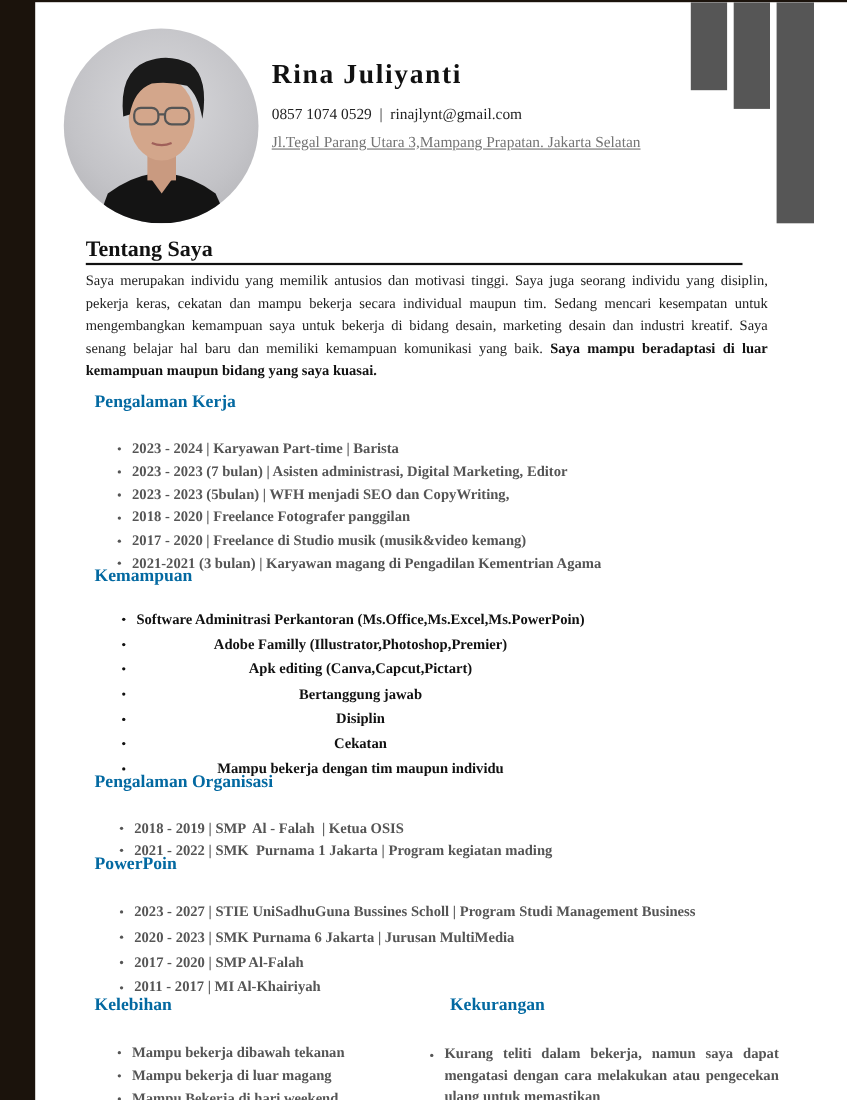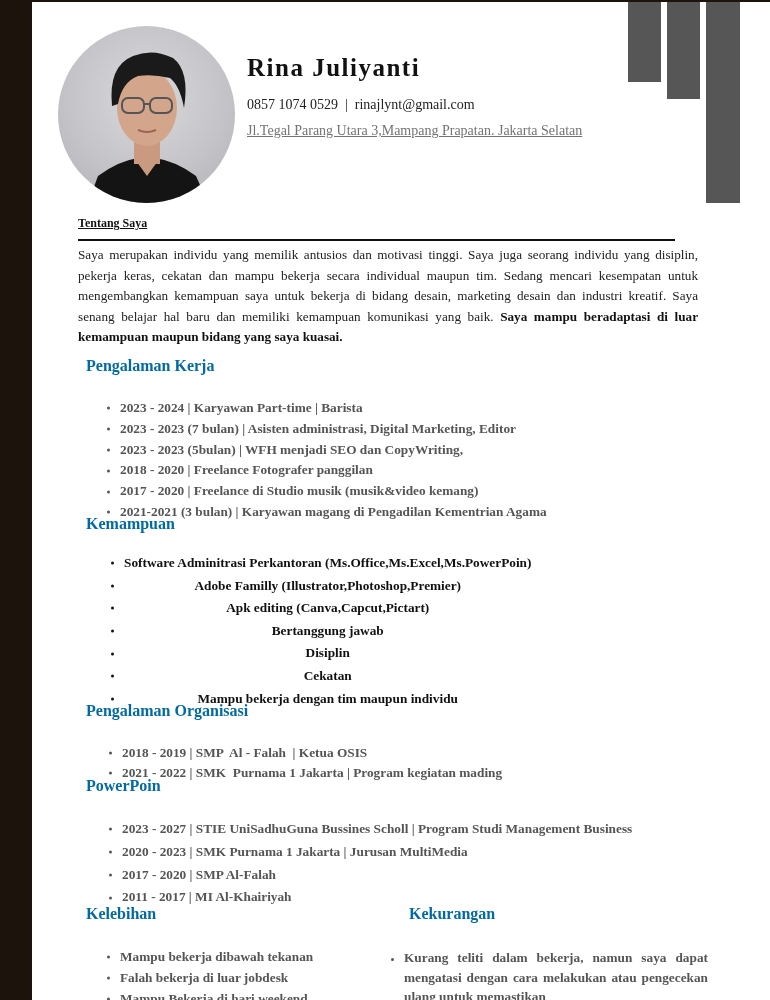--- a/index.html
+++ b/index.html
@@ -30,21 +30,21 @@
     font-size: 25px; font-weight: bold; letter-spacing: 1.5px; color: #111;
   }
   .contact {
     position: absolute; left: 215px; top: 95px; font-size: 14px; color: #222;
   }
   .address {
     position: absolute; left: 215px; top: 121px; font-size: 14px; color: #737373; text-decoration: underline;
   }
 
   .about-title {
-    position: absolute; left: 46px; top: 214px; font-size: 12px; font-weight: bold; color: #111; text-decoration: underline;
+    position: absolute; left: 46px; top: 214px; font-size: 20px; font-weight: bold; color: #111;
   }
   .about-rule {
     position: absolute; left: 46px; top: 237px; width: 597px; height: 2px; background: #111;
   }
   .about-text {
     position: absolute; left: 46px; top: 243px; width: 620px;
     font-size: 13.2px; line-height: 20.5px; color: #222; text-align: justify;
   }
   .about-text b { color: #111; }
 
@@ -139,29 +139,29 @@
 
   <div class="section-title" style="top:700px">Pengalaman Organisasi</div>
   <ul class="list" id="org">
     <li style="white-space:pre">2018 - 2019 | SMP  Al - Falah  | Ketua OSIS</li>
     <li style="white-space:pre">2021 - 2022 | SMK  Purnama 1 Jakarta | Program kegiatan mading</li>
   </ul>
 
   <div class="section-title" style="top:775px">PowerPoin</div>
   <ul class="list" id="edu">
     <li>2023 - 2027 | STIE UniSadhuGuna Bussines Scholl | Program Studi Management Business</li>
-    <li>2020 - 2023 | SMK Purnama 1 Jakarta | Jurusan MultiMedia</li>
+    <li>2020 - 2023 | SMK Purnama 6 Jakarta | Jurusan MultiMedia</li>
     <li>2017 - 2020 | SMP Al-Falah</li>
     <li>2011 - 2017 | MI Al-Khairiyah</li>
   </ul>
 
   <div class="section-title" style="top:903px;left:54px">Kelebihan</div>
   <ul class="list" id="adv">
     <li>Mampu bekerja dibawah tekanan</li>
-    <li>Falah bekerja di luar jobdesk</li>
+    <li>Mampu bekerja di luar magang</li>
     <li>Mampu Bekerja di hari weekend</li>
   </ul>
 
   <div class="section-title" style="top:903px;left:377px">Kekurangan</div>
   <ul class="list" id="weak">
     <li>Kurang teliti dalam bekerja, namun saya dapat mengatasi dengan cara melakukan atau pengecekan ulang untuk memastikan</li>
   </ul>
 </div>
 
 </body></html>

